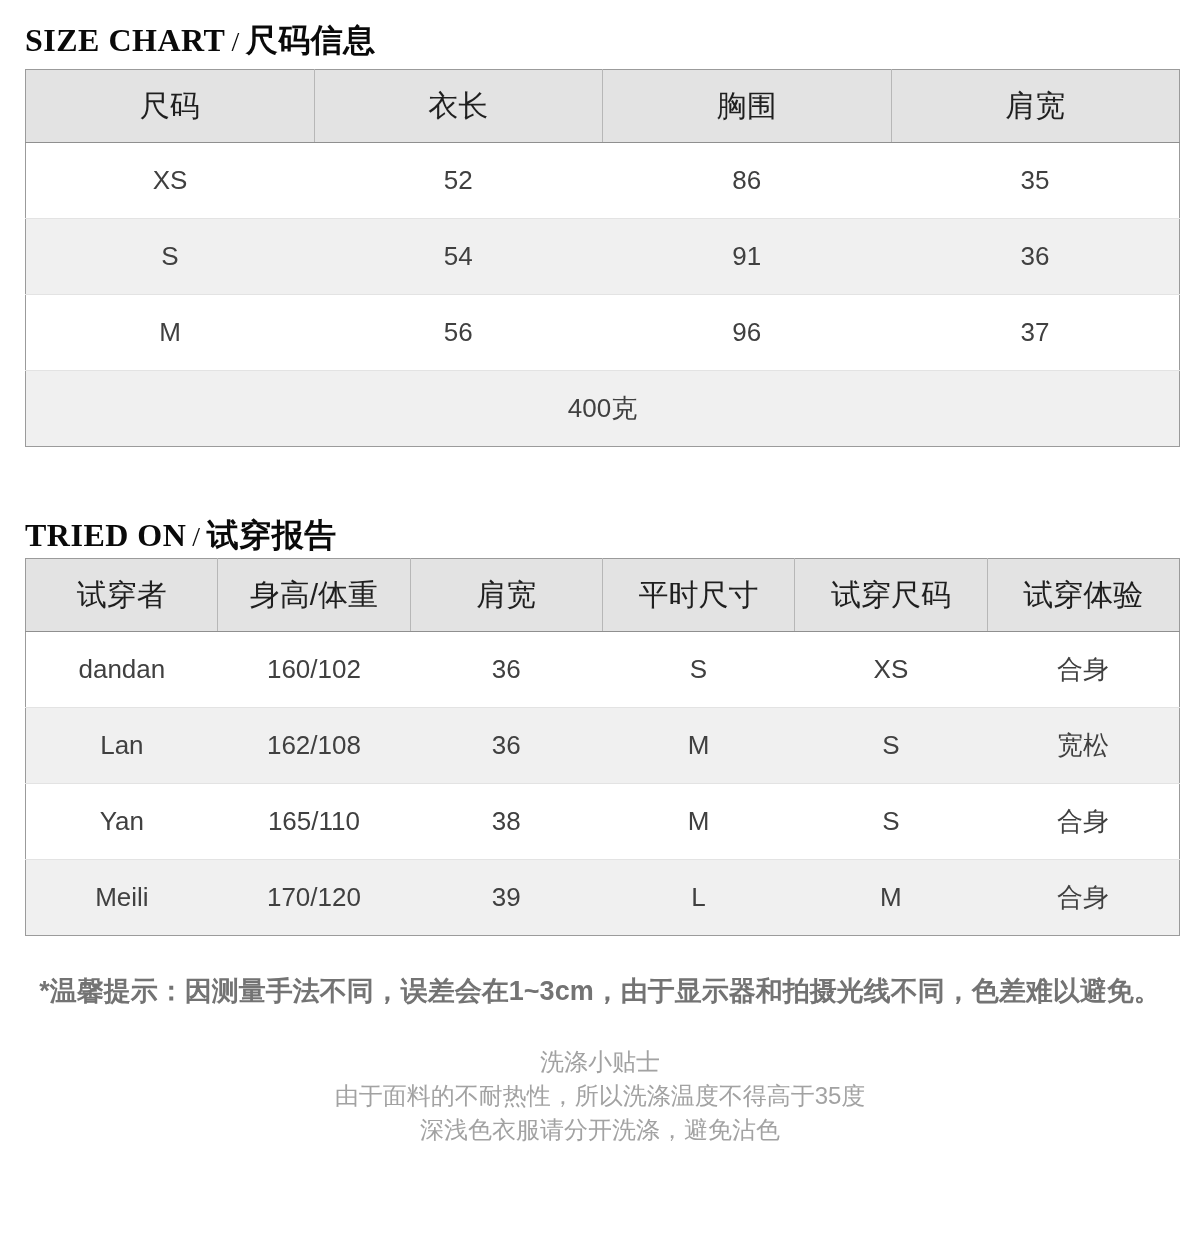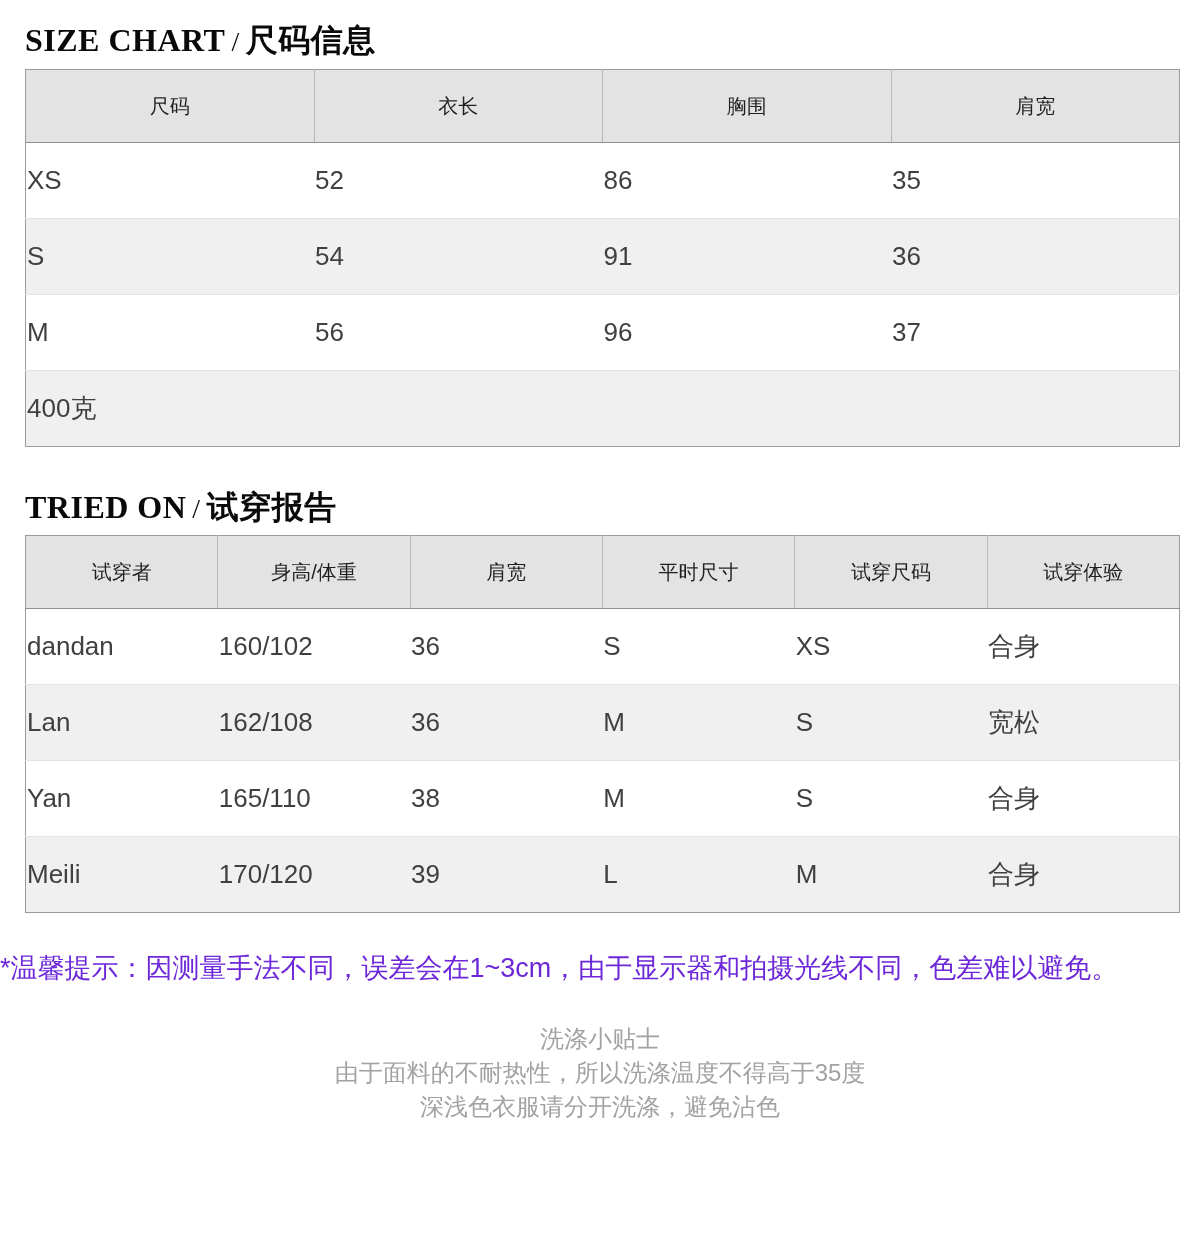--- a/index.html
+++ b/index.html
@@ -23,56 +23,57 @@
     margin:0 0 0 25px;
     font-family:"Liberation Serif","DejaVu Serif",serif;
     font-weight:bold;
     font-size:32px;
     color:#0a0a0a;
     letter-spacing:0.5px;
     white-space:nowrap;
   }
   .section-title .sep{font-weight:normal;font-size:28px;padding:0 6px;}
   .title-1{padding-top:20px;height:41px;line-height:41px;}
-  .title-2{margin-top:40px;height:40px;line-height:40px;}
+  .title-2{margin-top:63px;height:40px;line-height:50px;}
   table.tbl{
     width:1155px;
     margin:8px 0 0 25px;
     border-collapse:collapse;
     table-layout:fixed;
     border:1px solid var(--outer-border);
   }
   table.tbl th{
     background:var(--header-bg);
     height:70px;
-    font-size:20px;
+    font-size:30px;
     font-weight:normal;
     color:var(--head-text);
     text-align:center;
     vertical-align:middle;
     border-right:1px solid var(--head-sep);
     border-bottom:1px solid #8f8f8f;
   }
   table.tbl th:last-child{border-right:none;}
   table.tbl td{
     height:73px;
     font-size:26px;
     color:var(--body-text);
+    text-align:center;
     vertical-align:middle;
     border-bottom:1px solid var(--row-sep);
   }
   table.tbl tbody tr:last-child td{border-bottom:none;}
   table.tbl tbody tr:nth-child(even){background:var(--row-alt-bg);}
   .tbl-tried{margin-top:7px;padding-left:44px;}
   .reminder{
     margin-top:37px;
-    text-align:left;
+    text-align:center;
     font-size:27px;
-    font-weight:normal;
-    color:#6d28d9;
+    font-weight:bold;
+    color:#737373;
   }
   .wash-tips{
     margin-top:36px;
     text-align:center;
     font-size:24px;
     line-height:34px;
     color:var(--tip-text);
   }
   .wash-tips .tip-line{display:block;}
 </style>

